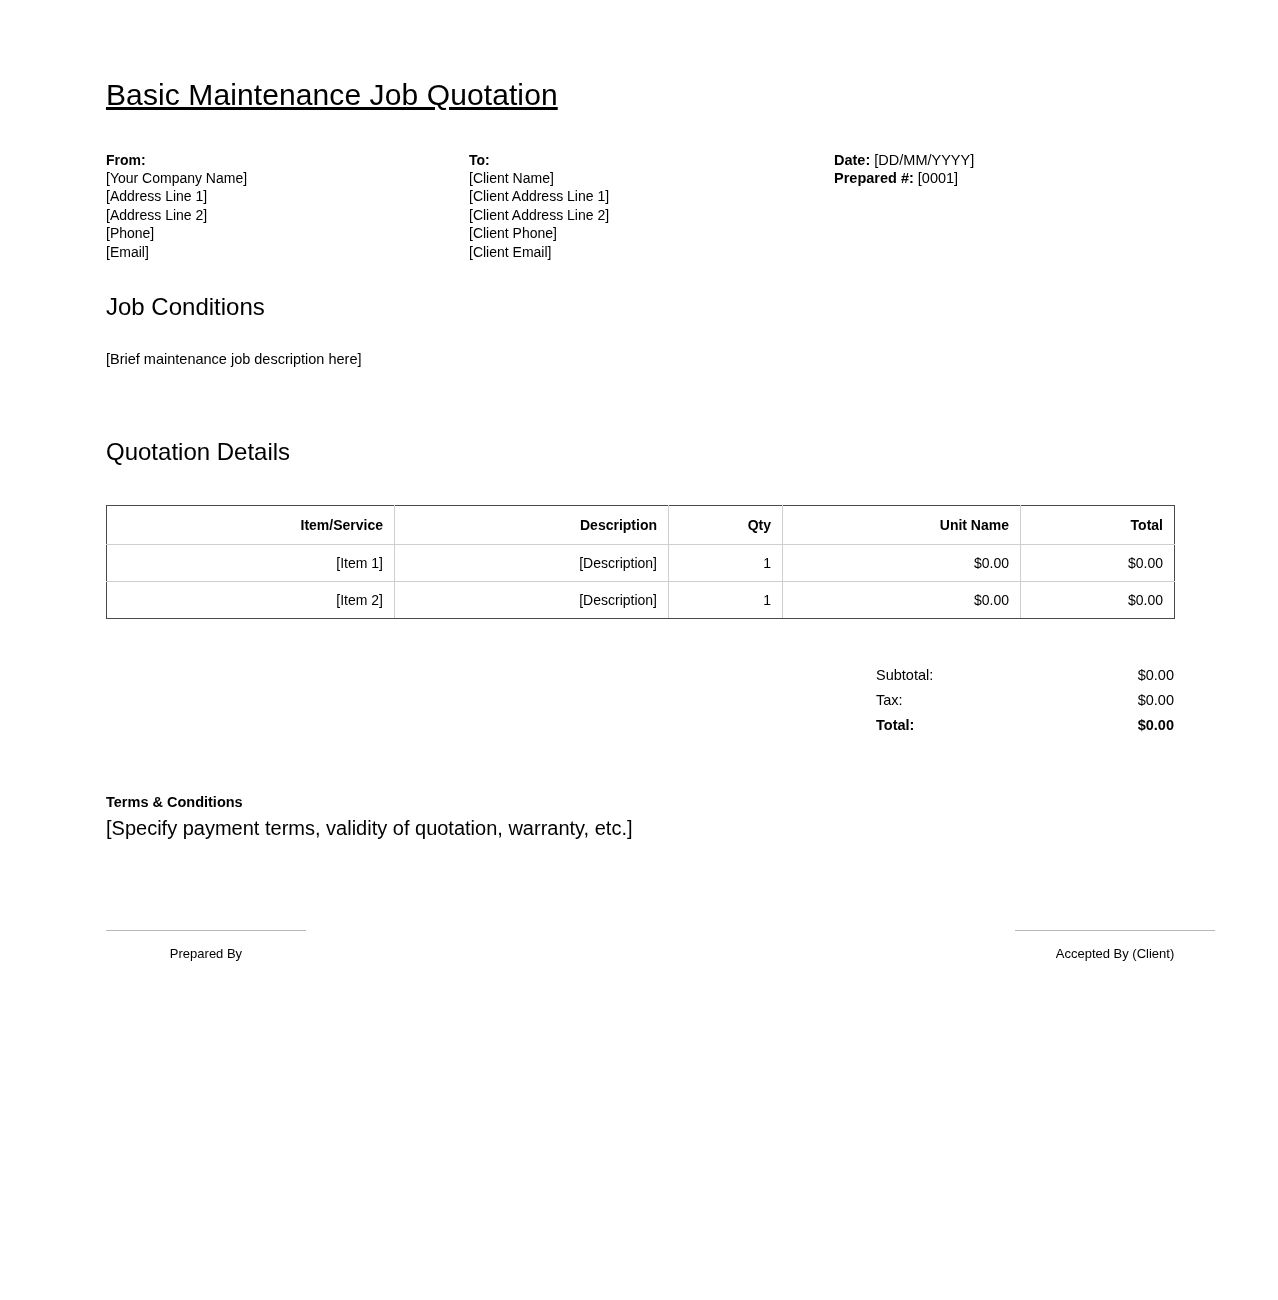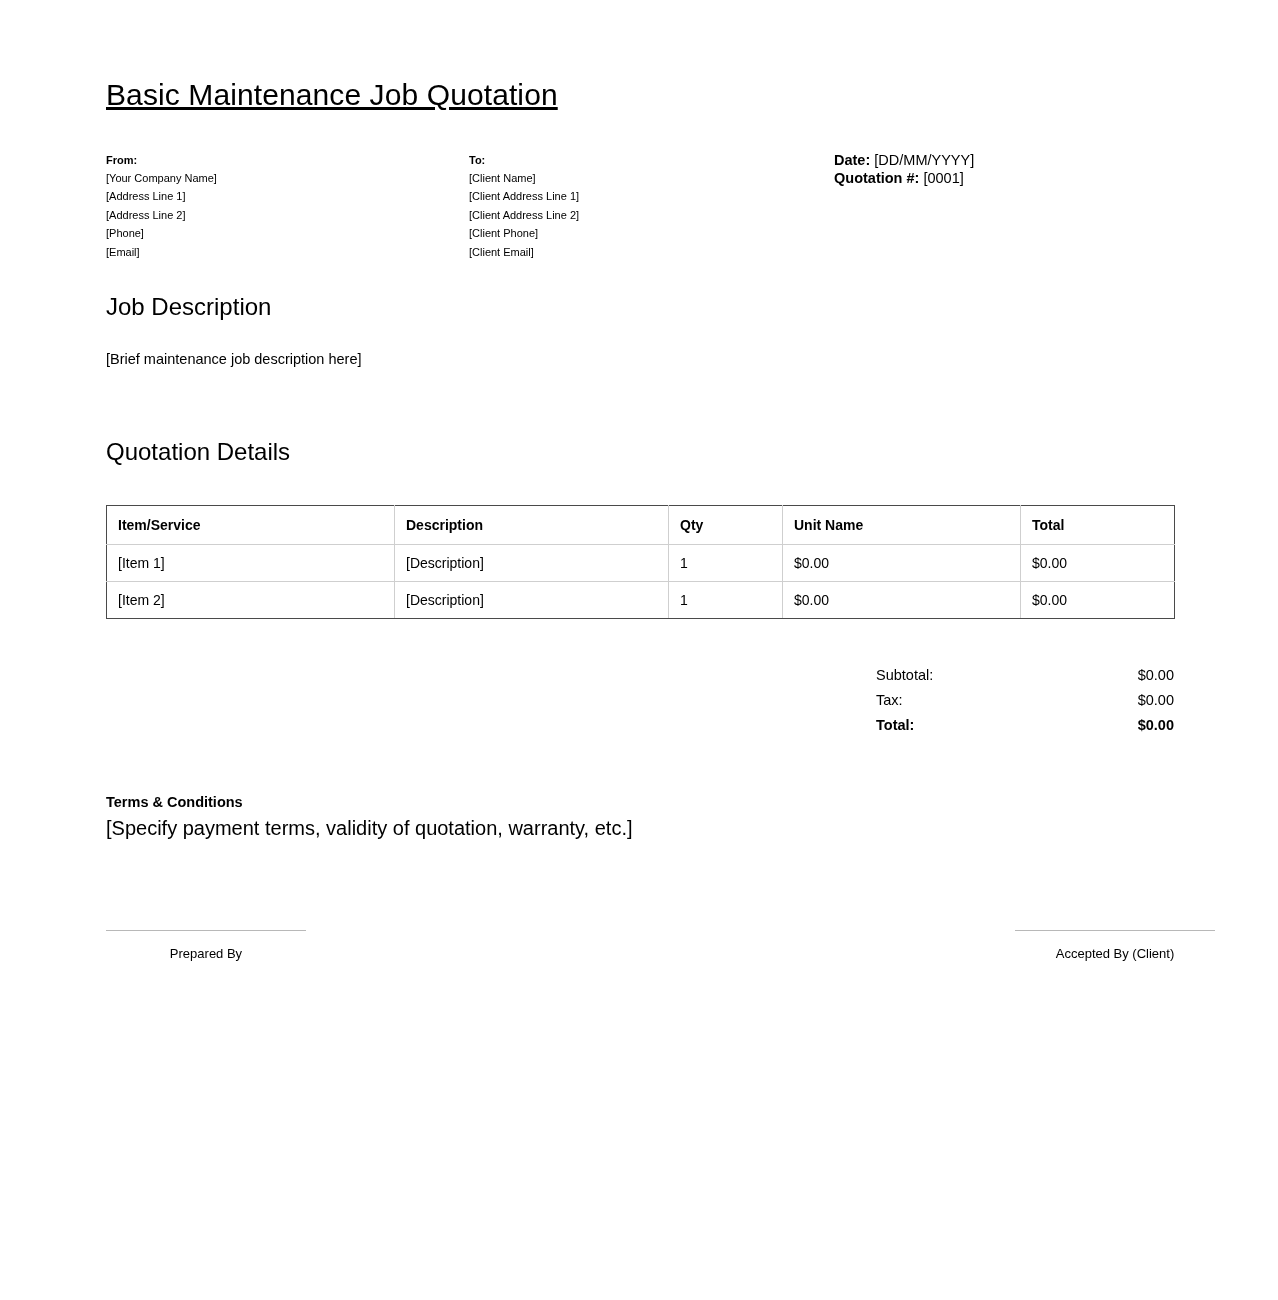--- a/index.html
+++ b/index.html
@@ -31,21 +31,21 @@
     text-decoration: underline;
   }
   
   .parties {
     position: relative;
     height: 118px;
   }
   .party-block {
     position: absolute;
     top: 0;
-    font-size: 11px;
+    font-size: 14px;
     line-height: 18.4px;
   }
   .party-from { left: 0; }
   .party-to   { left: 363px; }
   .meta-block {
     position: absolute;
     top: 0;
     left: 728px;
     font-size: 14.5px;
     line-height: 18.4px;
@@ -81,21 +81,21 @@
     table-layout: fixed;
     font-size: 14px;
   }
   table.quote-table th,
   table.quote-table td {
     border: 1px solid #cfcfcf;
     padding: 10px 11px;
     vertical-align: middle;
     height: 14px;
     font-weight: normal;
-    text-align: left;
+    text-align: right;
   }
   table.quote-table thead th {
     font-weight: bold;
     border-top: 1px solid #4a4a4a;
     border-bottom: 1px solid #cfcfcf;
     height: 18px;
   }
   table.quote-table thead th:first-child,
   table.quote-table tbody td:first-child { border-left: 1px solid #4a4a4a; }
   table.quote-table thead th:last-child,
@@ -191,29 +191,29 @@
       <span class="party-line">[Client Phone]</span>
       <span class="party-line">[Client Email]</span>
     </div>
 
     <div class="meta-block">
       <div class="meta-row">
         <span class="meta-key">Date: </span>
         <span>[DD/MM/YYYY]</span>
       </div>
       <div class="meta-row">
-        <span class="meta-key">Quotation #: </span>
+        <span class="meta-key">Prepared #: </span>
         <span>[0001]</span>
       </div>
     </div>
 
   </div>
 
   <div class="job-section">
-    <h2 class="section-heading">Job Description</h2>
+    <h2 class="section-heading">Job Conditions</h2>
     <div class="job-desc">[Brief maintenance job description here]</div>
   </div>
 
   <div class="details-section">
     <h2 class="section-heading">Quotation Details</h2>
 
     <table class="quote-table">
       <colgroup>
         <col class="col-item">
         <col class="col-desc">

